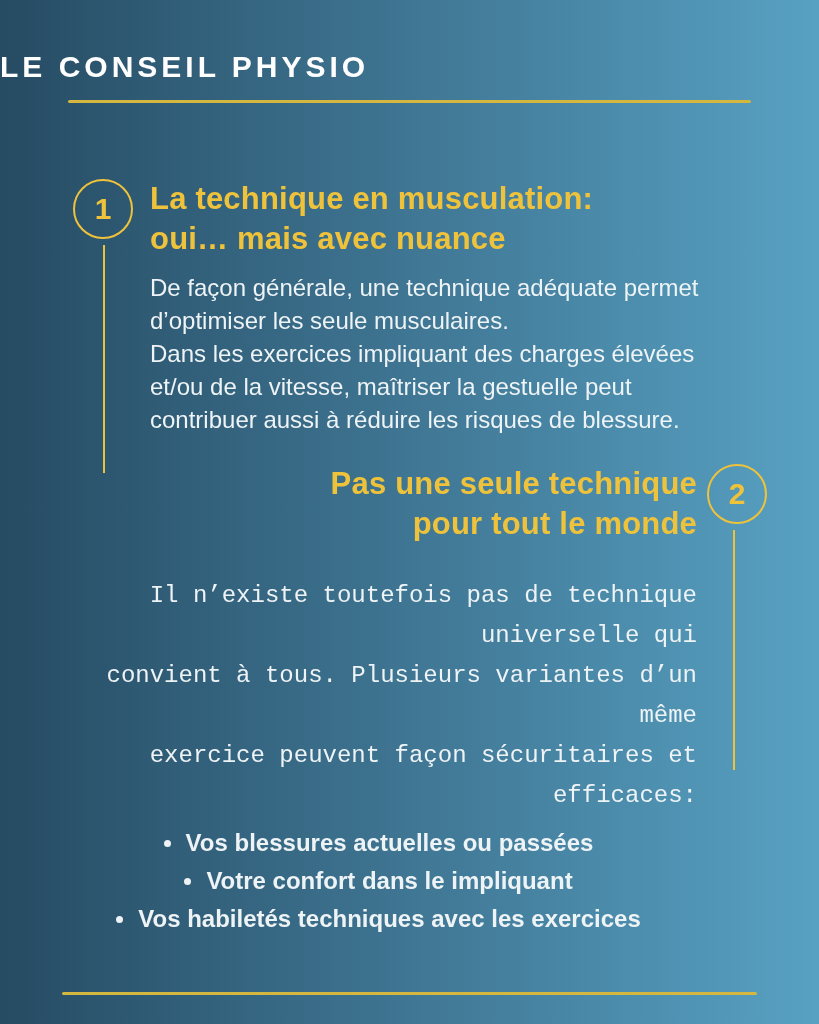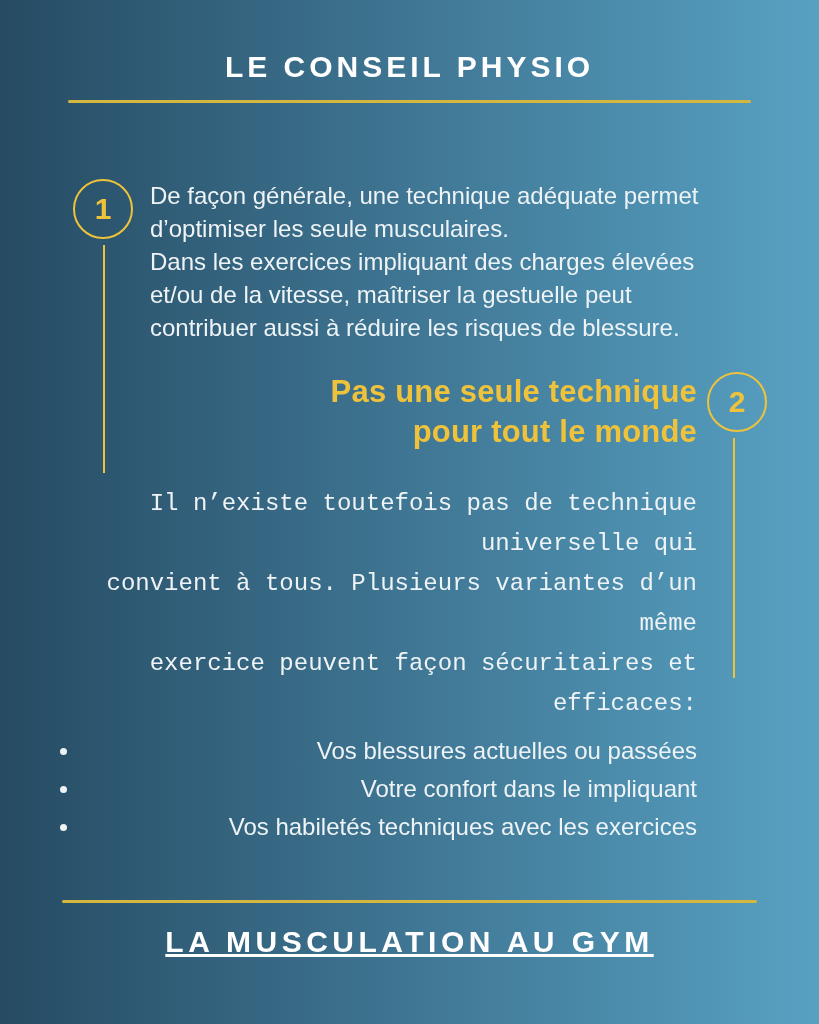--- a/index.html
+++ b/index.html
@@ -7,21 +7,21 @@
     --accent:#efc23c; --rule-gold:#d3b740;
     --text-light:#eef3f6; --title-white:#ffffff;
   }
   *{margin:0;padding:0;box-sizing:border-box;}
   html,body{width:819px;height:1024px;overflow:hidden;}
   body{
     font-family:"Liberation Sans","DejaVu Sans",sans-serif;
     background:linear-gradient(90deg,var(--bg-left,#264b63) 0%,var(--bg-right,#58a1c3) 100%);
   }
   .page-title{
-    margin-top:50px;text-align:center;color:var(--title-white,#fff);
+    margin-top:50px;text-align:left;color:var(--title-white,#fff);
     font-size:30px;font-weight:bold;letter-spacing:4px;line-height:34px;
   }
   .rule{height:3px;background:var(--rule-gold,#d3b740);border-radius:2px;}
   .rule.top{margin:16px 68px 0 68px;}
   .rule.bottom{margin:54px 62px 0 62px;}
   .section{position:relative;}
   .section-1{margin-top:76px;padding-left:150px;padding-right:56px;text-align:left;}
   .section-2{margin-top:28px;padding-right:122px;padding-left:60px;text-align:right;}
   .num-badge{
     position:absolute;width:60px;height:60px;border:2px solid var(--accent,#efc23c);
@@ -31,27 +31,27 @@
   .section-1 .num-badge{left:73px;top:0;}
   .section-2 .num-badge{right:52px;top:0;}
   .connector{position:absolute;width:2px;background:var(--accent,#efc23c);}
   .section-1 .connector{left:103px;top:66px;height:228px;}
   .section-2 .connector{right:84px;top:66px;height:240px;}
   .section-heading{
     margin-top:4px;color:var(--accent,#efc23c);
     font-size:31px;font-weight:bold;line-height:40px;letter-spacing:.2px;
   }
   .section-heading span{display:block;}
-  .body-text{margin-top:29px;color:var(--text-light,#eef3f6);font-size:24px;line-height:33px;}
+  .body-text{margin-top:12px;color:var(--text-light,#eef3f6);font-size:24px;line-height:33px;}
   .section-2 .body-text{margin-top:32px;line-height:40px;font-family:Liberation Mono, monospace;}
   .body-text span{display:block;}
   .bullet-list{list-style:none;margin-top:8px;}
   .bullet-list li{
-    display:flex;align-items:center;justify-content:space-between;
-    color:var(--text-light,#eef3f6);font-size:24px;line-height:38px;
+    display:flex;align-items:center;justify-content:center;
+    color:var(--text-light,#eef3f6);font-size:24px;line-height:38px;font-weight:bold;
   }
   .dot{
     width:7px;height:7px;border-radius:50%;background:var(--text-light,#eef3f6);
     margin-right:15px;flex:0 0 auto;
   }
   .footer-title{
     margin-top:22px;text-align:center;color:var(--title-white,#fff);
     font-size:30px;font-weight:bold;letter-spacing:4.5px;line-height:34px;text-decoration:underline;
   }
 </style>
@@ -63,20 +63,24 @@
   <div class="rule top"></div>
 </header>
 
 <main>
 
   <section class="section section-1">
     <div class="num-badge">
       <span>1</span>
     </div>
     <div class="connector"></div>
+    <h2 class="section-heading">
+      <span>La technique en musculation:</span>
+      <span>oui… mais avec nuance</span>
+    </h2>
     <div class="body-text">
       <span>De façon générale, une technique adéquate permet</span>
       <span>d’optimiser les seule musculaires.</span>
       <span>Dans les exercices impliquant des charges élevées</span>
       <span>et/ou de la vitesse, maîtriser la gestuelle peut</span>
       <span>contribuer aussi à réduire les risques de blessure.</span>
     </div>
   </section>
 
   <section class="section section-2">

